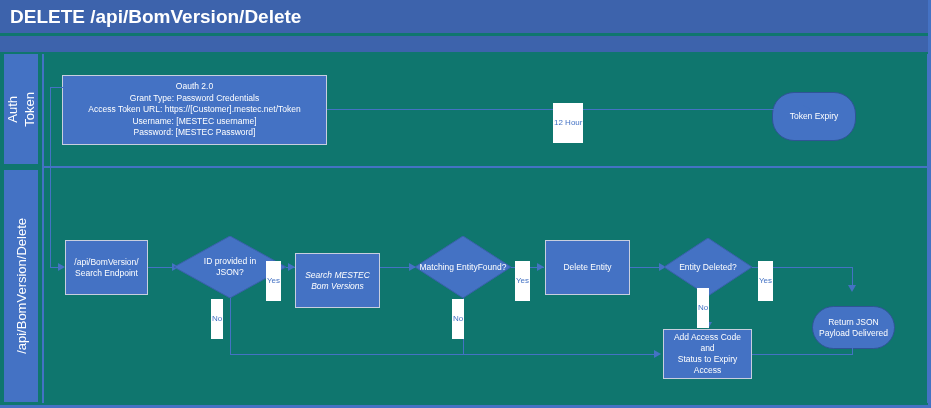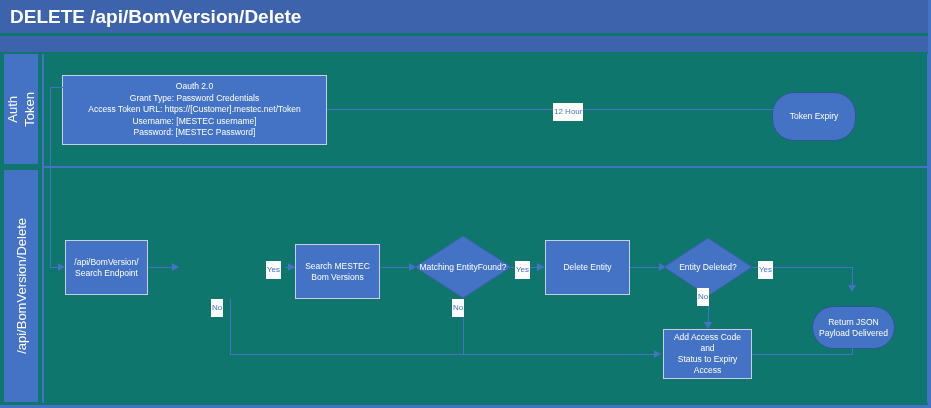--- a/index.html
+++ b/index.html
@@ -146,21 +146,21 @@
     border-right: 4px solid transparent;
     border-bottom: 7px solid #4472C4;
   }
   
   .edge-label {
     position: absolute;
     background: #FFFFFF;
     color: #4472C4;
     font-size: 8px;
     line-height: 10px;
-    padding: 4px 1px;
+    padding: 15px 1px;
     white-space: nowrap;
   }
 </style>
 </head>
 <body>
 
 <div id="page">
 
   <div class="title-bar">DELETE /api/BomVersion/Delete</div>
   <div class="sub-bar"></div>
@@ -202,29 +202,38 @@
   <div class="arrow-r" style="left:58px; top:263px;"></div>
 
   <div class="node" style="left:65px; top:240px; width:83px; height:55px; flex-direction:column;">
     <div>/api/BomVersion/</div>
     <div>Search Endpoint</div>
   </div>
 
   <div class="hline" style="left:148px; top:267px; width:25px;"></div>
   <div class="arrow-r" style="left:172px; top:263px;"></div>
 
+  <div class="diamond" style="left:174px; top:236px; width:112px; height:62px;">
+    <svg class="dshape" viewBox="0 0 112 62" preserveAspectRatio="none">
+      <polygon points="56,0 112,31 56,62 0,31" fill="#4472C4" stroke="#3A61AC" stroke-width="1"></polygon>
+    </svg>
+    <div class="dlabel" style="flex-direction:column;">
+      <div>ID provided in</div>
+      <div>JSON?</div>
+    </div>
+  </div>
 
   <div class="hline" style="left:286px; top:267px; width:9px;"></div>
   <div class="arrow-r" style="left:288px; top:263px;"></div>
   <div class="edge-label" style="left:266px; top:261px;">Yes</div>
 
   <div class="vline" style="left:230px; top:298px; height:56px;"></div>
   <div class="edge-label" style="left:211px; top:299px;">No</div>
 
-  <div class="node" style="left:295px; top:244px; width:85px; height:55px; flex-direction:column;">
+  <div class="node" style="left:295px; top:253px; width:85px; height:55px; flex-direction:column;font-style:italic;">
     <div>Search MESTEC</div>
     <div>Bom Versions</div>
   </div>
 
   <div class="hline" style="left:380px; top:267px; width:35px;"></div>
   <div class="arrow-r" style="left:409px; top:263px;"></div>
 
   <div class="diamond" style="left:415px; top:236px; width:96px; height:62px;">
     <svg class="dshape" viewBox="0 0 96 62" preserveAspectRatio="none">
       <polygon points="48,0 96,31 48,62 0,31" fill="#4472C4" stroke="#3A61AC" stroke-width="1"></polygon>

